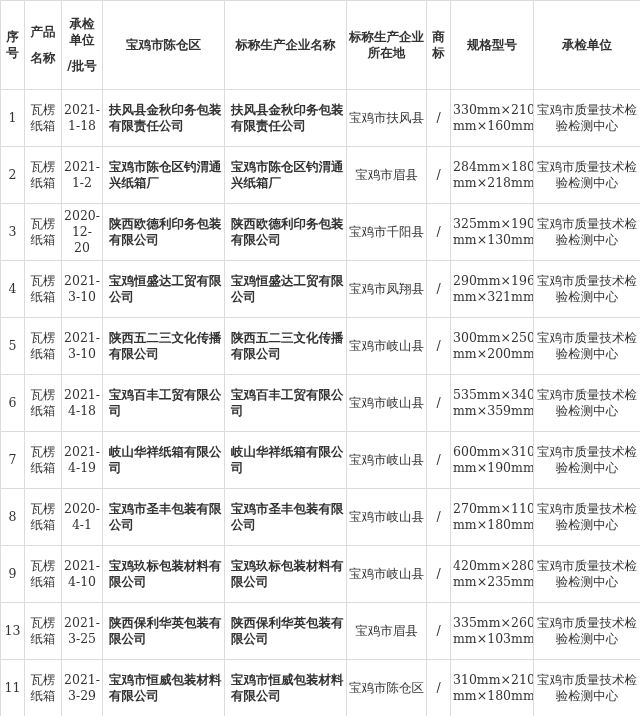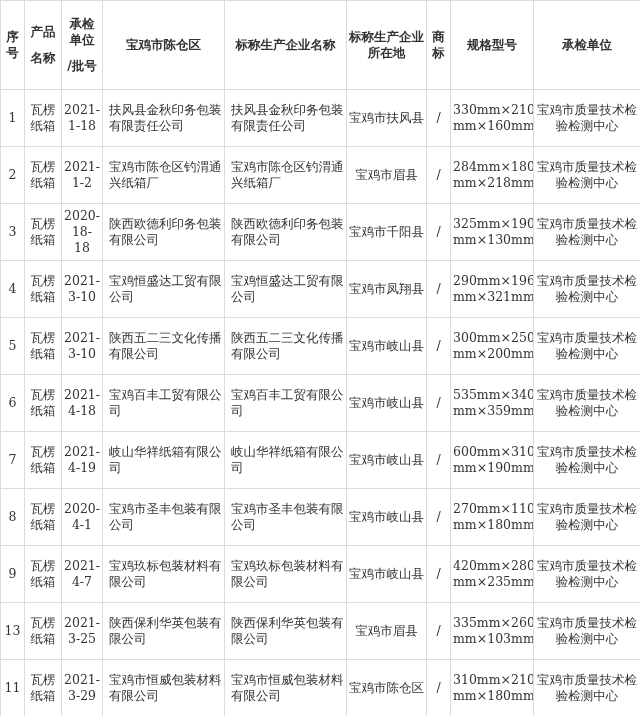--- a/index.html
+++ b/index.html
@@ -21,21 +21,21 @@
   }
   table.data-table th {
     height: 88px;
     font-weight: bold;
     text-align: center;
     color: #333333;
     font-size: 12.5px;
   }
   table.data-table td { height: 56px; }
   .c { text-align: center; }
-  .l { text-align: left; padding-left: 6px !important; }
+  .l { text-align: left; padding-left: 6px !important; font-weight: bold; }
   .hdr-prod span { display: block; line-height: 16px; }
   .hdr-prod .gap { height: 10px; }
   .date span, .spec span, .prod span { display: block; }
 </style>
 </head>
 <body>
 
 <table class="data-table">
   <colgroup>
     <col style="width:24px">
@@ -111,21 +111,21 @@
       <td class="c">宝鸡市质量技术检验检测中心</td>
     </tr>
     <tr>
       <td class="c">3</td>
       <td class="c prod">
           <span>瓦楞</span>
           <span>纸箱</span>
         </td>
       <td class="c date">
           <span>2020-</span>
-          <span>18-18</span>
+          <span>12-20</span>
         </td>
       <td class="l">陕西欧德利印务包装有限公司</td>
       <td class="l">陕西欧德利印务包装有限公司</td>
       <td class="c">宝鸡市千阳县</td>
       <td class="c">/</td>
       <td class="c spec">
           <span>325mm×190</span>
           <span>mm×130mm</span>
         </td>
       <td class="c">宝鸡市质量技术检验检测中心</td>
@@ -231,21 +231,21 @@
       <td class="c">宝鸡市质量技术检验检测中心</td>
     </tr>
     <tr>
       <td class="c">9</td>
       <td class="c prod">
           <span>瓦楞</span>
           <span>纸箱</span>
         </td>
       <td class="c date">
           <span>2021-</span>
-          <span>4-7</span>
+          <span>4-10</span>
         </td>
       <td class="l">宝鸡玖标包装材料有限公司</td>
       <td class="l">宝鸡玖标包装材料有限公司</td>
       <td class="c">宝鸡市岐山县</td>
       <td class="c">/</td>
       <td class="c spec">
           <span>420mm×280</span>
           <span>mm×235mm</span>
         </td>
       <td class="c">宝鸡市质量技术检验检测中心</td>

